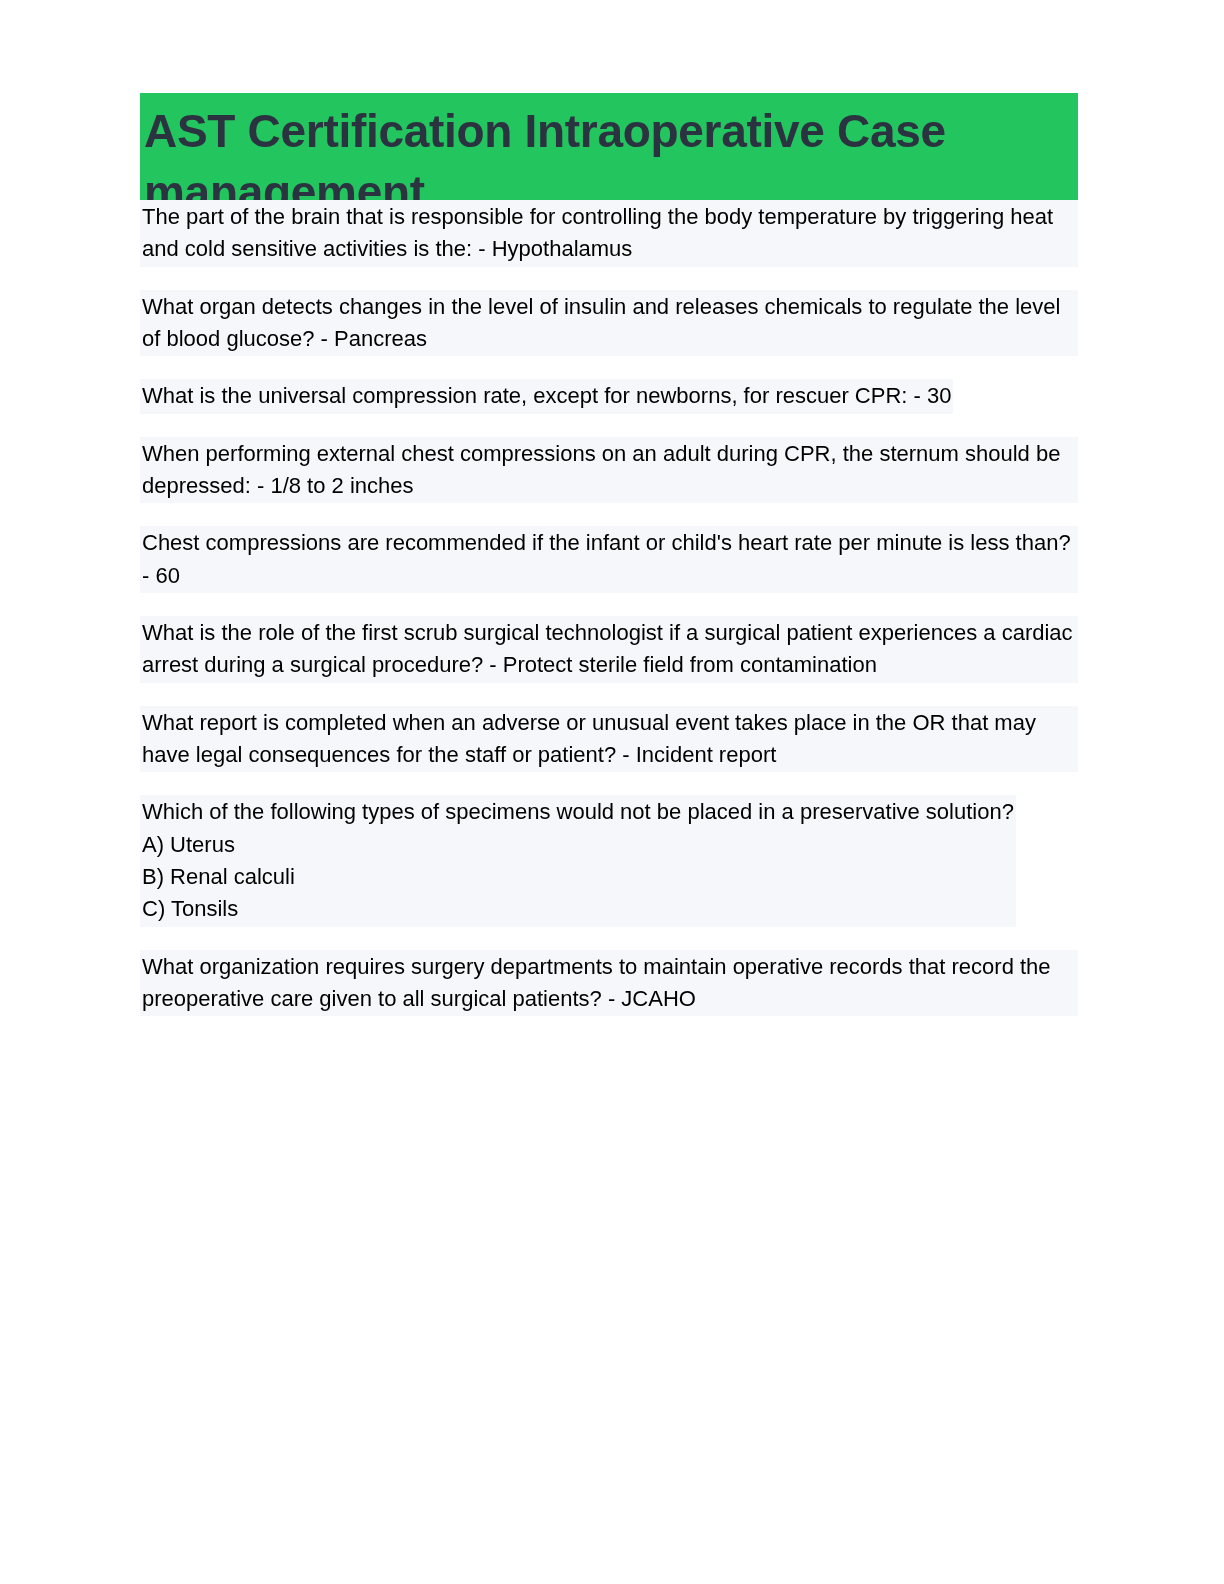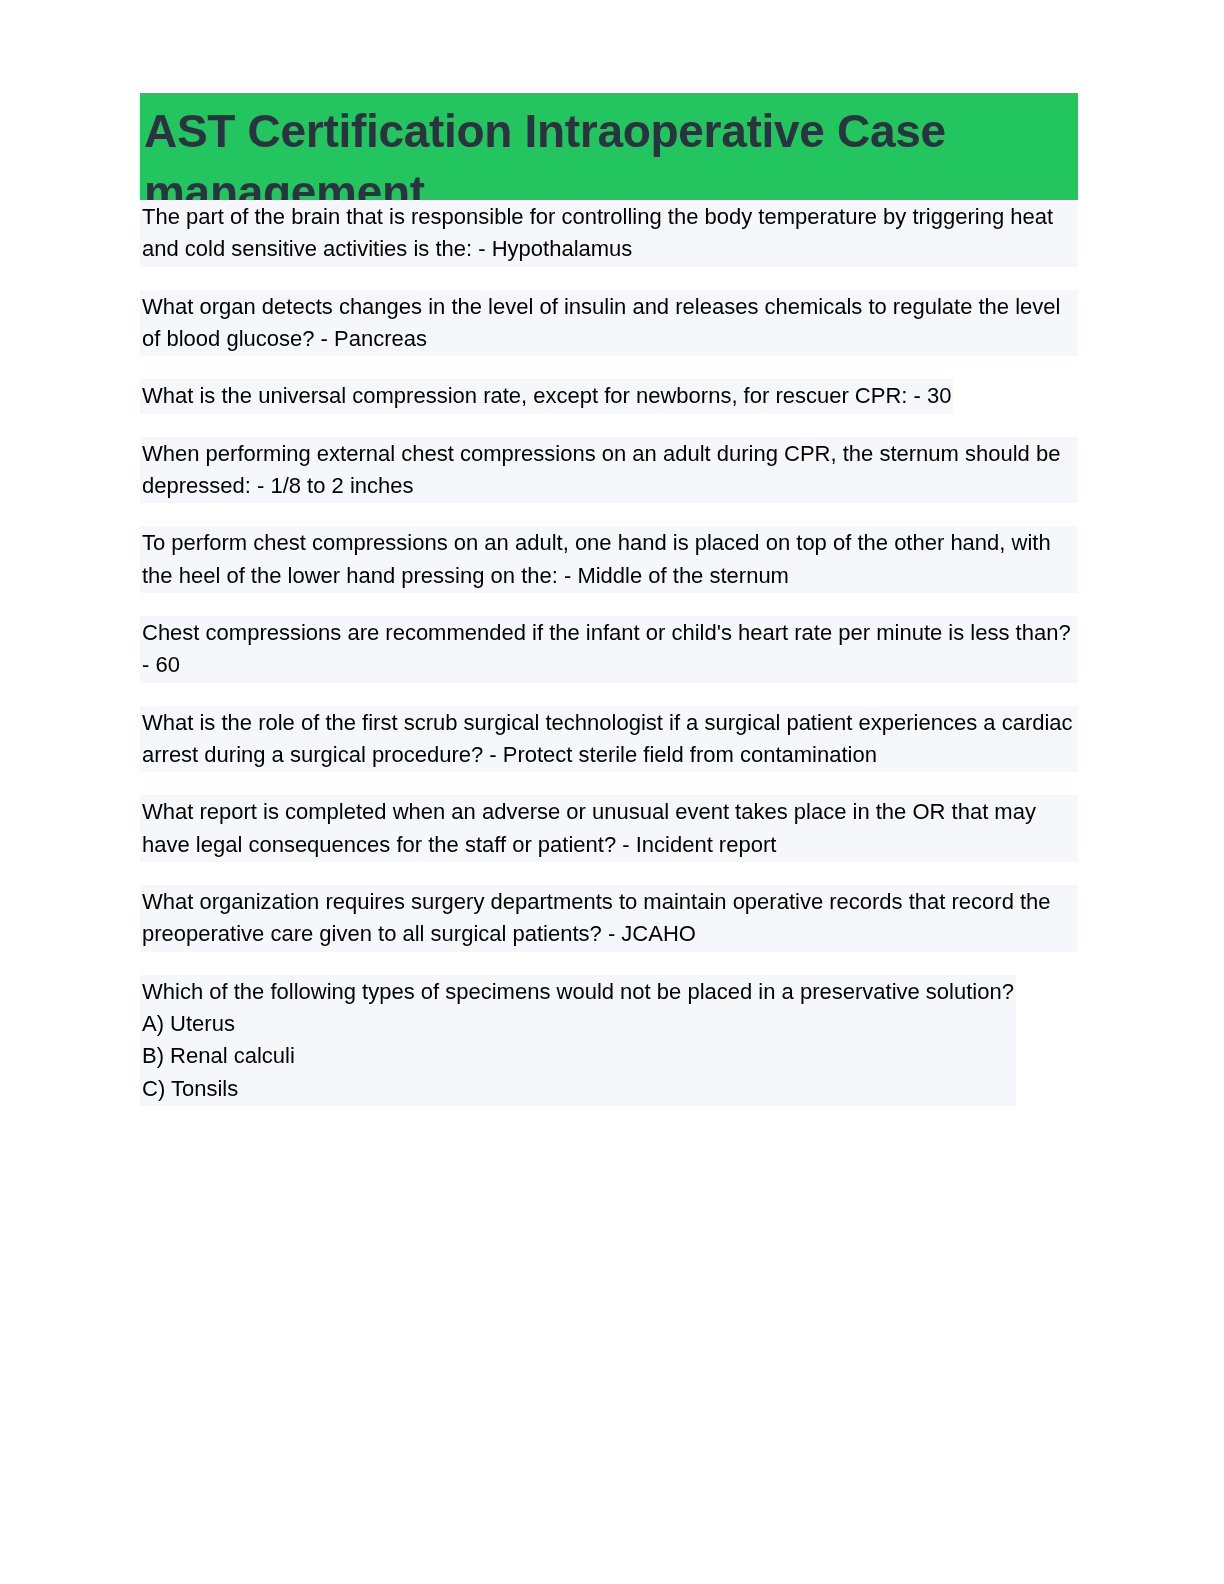--- a/index.html
+++ b/index.html
@@ -68,24 +68,23 @@
 
 <div class="page">
 
   <h1 class="doc-title">AST Certification Intraoperative Case management</h1>
 
   <div class="body-block">
     <div class="qa-wrap"><p class="qa">The part of the brain that is responsible for controlling the body temperature by triggering heat and cold sensitive activities is the: - Hypothalamus</p></div>
     <div class="qa-wrap"><p class="qa">What organ detects changes in the level of insulin and releases chemicals to regulate the level of blood glucose? - Pancreas</p></div>
     <div class="qa-wrap"><p class="qa">What is the universal compression rate, except for newborns, for rescuer CPR: - 30</p></div>
     <div class="qa-wrap"><p class="qa">When performing external chest compressions on an adult during CPR, the sternum should be depressed: - 1/8 to 2 inches</p></div>
-    <div class="qa-wrap"><p class="qa">To perform chest compressions on an adult, one hand is placed on top of the other hand, with the heel of the lower hand pressing on the: - Middle of the sternum</p></div>
     <div class="qa-wrap"><p class="qa">Chest compressions are recommended if the infant or child's heart rate per minute is less than? - 60</p></div>
     <div class="qa-wrap"><p class="qa">What is the role of the first scrub surgical technologist if a surgical patient experiences a cardiac arrest during a surgical procedure? - Protect sterile field from contamination</p></div>
     <div class="qa-wrap"><p class="qa">What report is completed when an adverse or unusual event takes place in the OR that may have legal consequences for the staff or patient? - Incident report</p></div>
-    <div class="qa-wrap"><p class="qa">What organization requires surgery departments to maintain operative records that record the preoperative care given to all surgical patients? - JCAHO</p></div>
     <div class="qa-wrap"><p class="qa choices">Which of the following types of specimens would not be placed in a preservative solution?
 A) Uterus
 B) Renal calculi
 C) Tonsils</p></div>
+    <div class="qa-wrap"><p class="qa">What organization requires surgery departments to maintain operative records that record the preoperative care given to all surgical patients? - JCAHO</p></div>
   </div>
 
 </div>
 
 </body></html>

